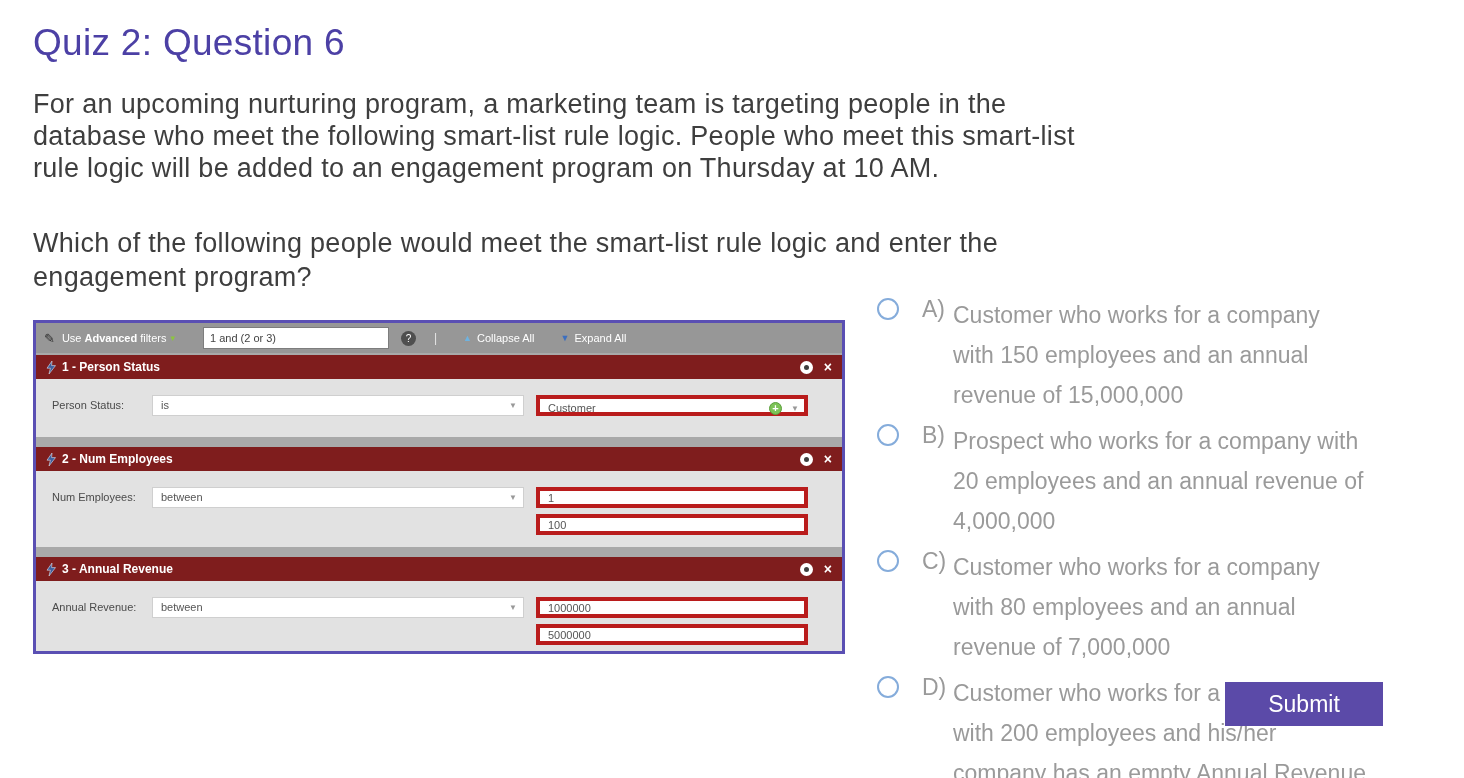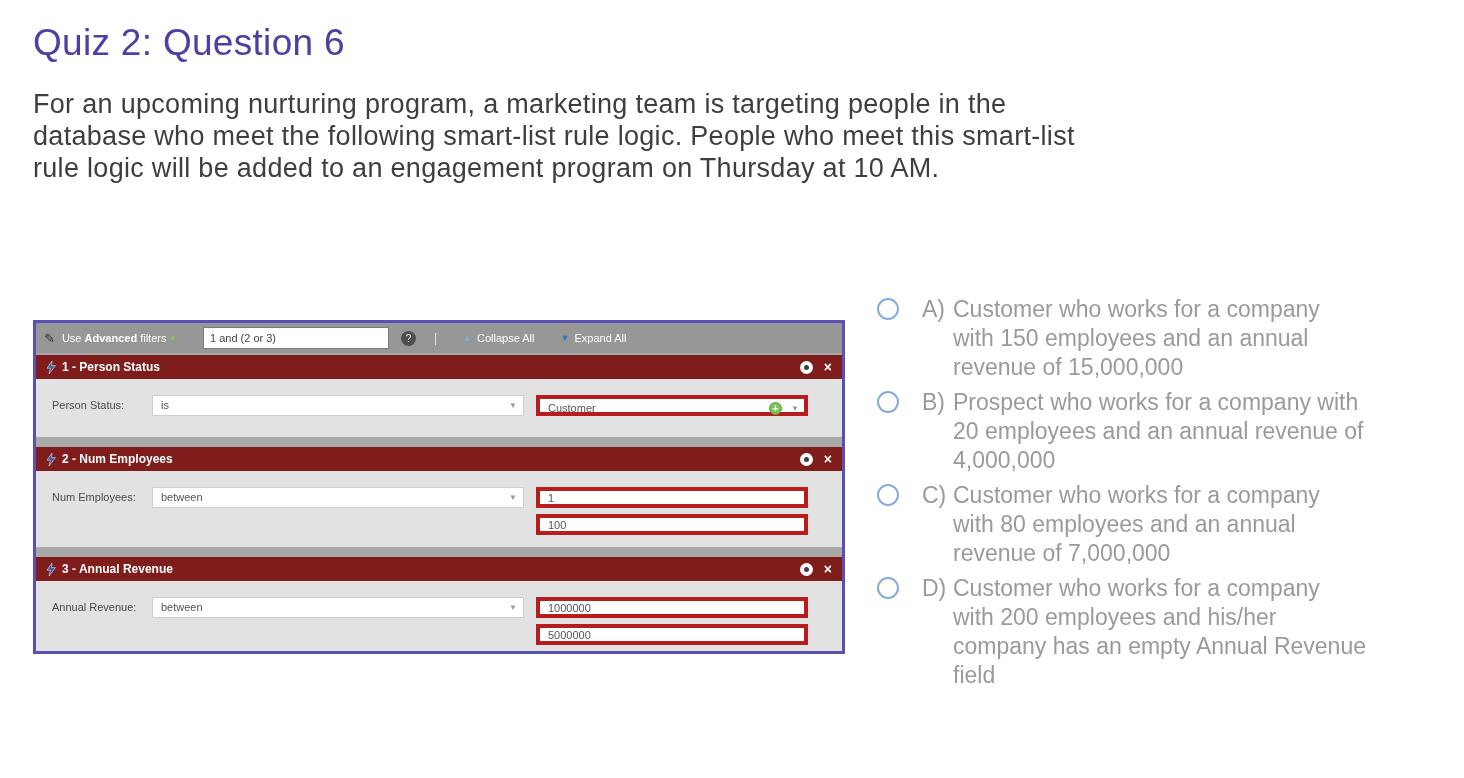--- a/index.html
+++ b/index.html
@@ -93,38 +93,40 @@
   .picker-caret { position:absolute; right:5px; top:5px; font-size:8px; color:#999999; cursor:pointer; }
 
   
   .options { position:absolute; left:877px; top:295px; }
   .option { display:flex; align-items:flex-start; margin-bottom:6px; }
   .radio {
     width:22px; height:22px; border-radius:50%; border:2px solid #85acdb; background:#ffffff;
     flex:none; margin-top:3px; cursor:pointer;
   }
   .opt-letter { margin-left:23px; width:31px; flex:none; font-size:23px; line-height:29px; color:#9a9a9a; }
-  .opt-text { font-size:23px; line-height:29px; color:#9a9a9a; max-width:460px; }
+  .opt-text { font-size:23px; line-height:40px; color:#9a9a9a; max-width:460px; }
 
   
   .submit-btn {
     position:absolute; left:1225px; top:682px; width:158px; height:44px;
     background:#5b4aa8; color:#ffffff; font-size:23px; border:none; cursor:pointer;
     font-family:"Liberation Sans",sans-serif; display:flex; align-items:center; justify-content:center;
   }
 </style>
 </head>
 <body>
 
 <div id="page">
 
   <div class="page-title">Quiz 2: Question 6</div>
   <div class="intro pre">For an upcoming nurturing program, a marketing team is targeting people in the
 database who meet the following smart-list rule logic. People who meet this smart-list
 rule logic will be added to an engagement program on Thursday at 10 AM.</div>
+  <div class="question pre">Which of the following people would meet the smart-list rule logic and enter the
+engagement program?</div>
 
   <div class="panel">
 
     <div class="sl-toolbar">
       <span class="edit-glyph">✎</span>
       <span class="uaf"><span>Use</span>&nbsp;<b>Advanced</b><span> filters</span></span>
       <span class="adv-caret">▾</span>
       <input class="rule-input" type="text" value="1 and (2 or 3)" style="">
       <span class="help-badge">?</span>
       <span class="tb-divider">|</span>
@@ -251,14 +253,15 @@
       <span class="radio"></span>
       <span class="opt-letter">D)</span>
       <span class="opt-text pre">Customer who works for a company
 with 200 employees and his/her
 company has an empty Annual Revenue
 field</span>
     </div>
 
   </div>
 
+  <button class="submit-btn">Submit</button>
 
 </div>
 
 </body></html>

